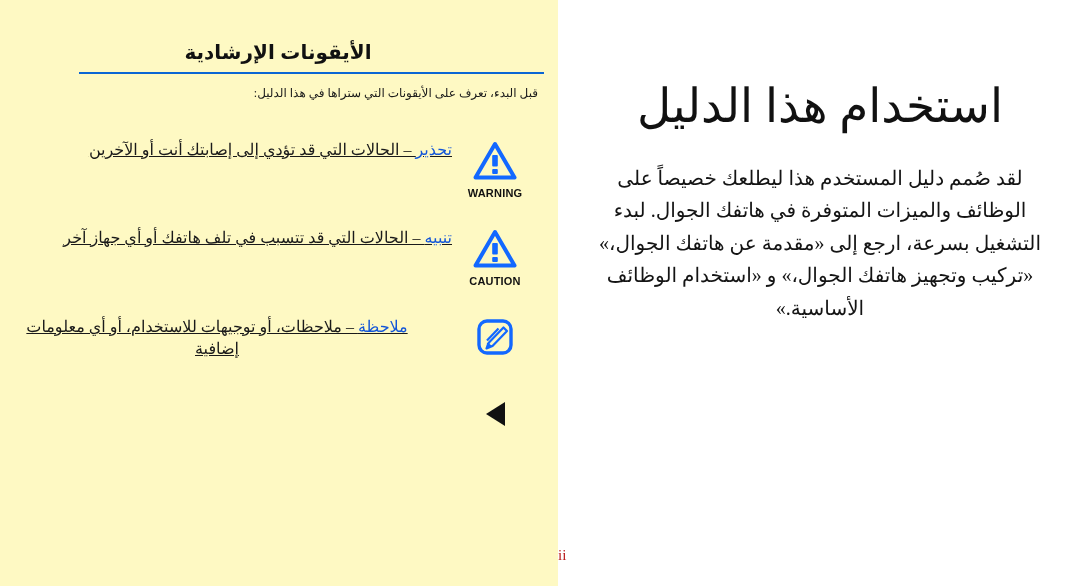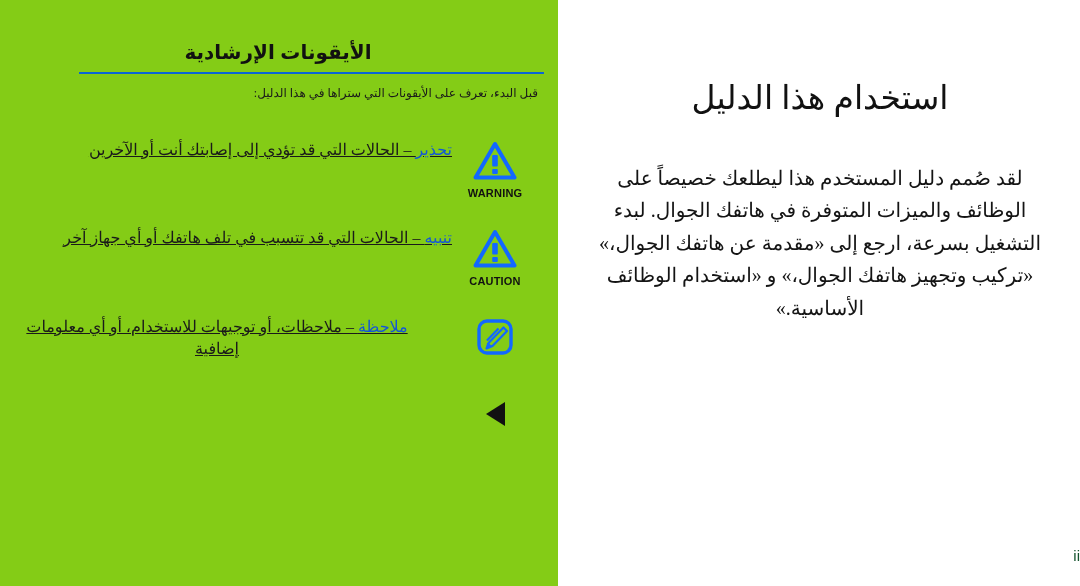--- a/index.html
+++ b/index.html
@@ -20,21 +20,21 @@
     background: #ffffff;
     display: flex;
     flex-direction: row;
   }
 
   
   .left-panel {
     position: relative;
     width: 558px;
     height: 586px;
-    background: #84cc16;
+    background: #fef9c3;
     box-sizing: border-box;
     direction: rtl;
   }
   .left-inner {
     position: absolute;
     left: 0;
     top: 0;
     width: 558px;
     height: 586px;
   }
@@ -154,21 +154,21 @@
     direction: rtl;
   }
   .guide-title {
     position: absolute;
     right: 18px;
     top: 78px;
     width: 484px;
     text-align: center;
     direction: rtl;
     font-family: "Liberation Serif", "DejaVu Serif", serif;
-    font-size: 33px;
+    font-size: 47px;
     font-weight: normal;
     color: #111111;
     letter-spacing: 1px;
     white-space: nowrap;
   }
   .guide-body {
     position: absolute;
     right: 30px;
     top: 162px;
     width: 460px;
@@ -176,25 +176,25 @@
     text-align: center;
     font-size: 20px;
     line-height: 1.62;
     color: #141414;
   }
   .page-number {
     position: absolute;
     left: 0;
     right: 0;
     bottom: 22px;
-    text-align: right;
+    text-align: left;
     direction: ltr;
-    font-family: Liberation Sans, sans-serif;
+    font-family: Liberation Serif, serif;
     font-size: 15px;
-    color: #14532d;
+    color: #b91c1c;
   }
 </style>
 </head>
 <body>
 
 <div class="page">
 
   <div class="left-panel">
     <div class="left-inner">
 

